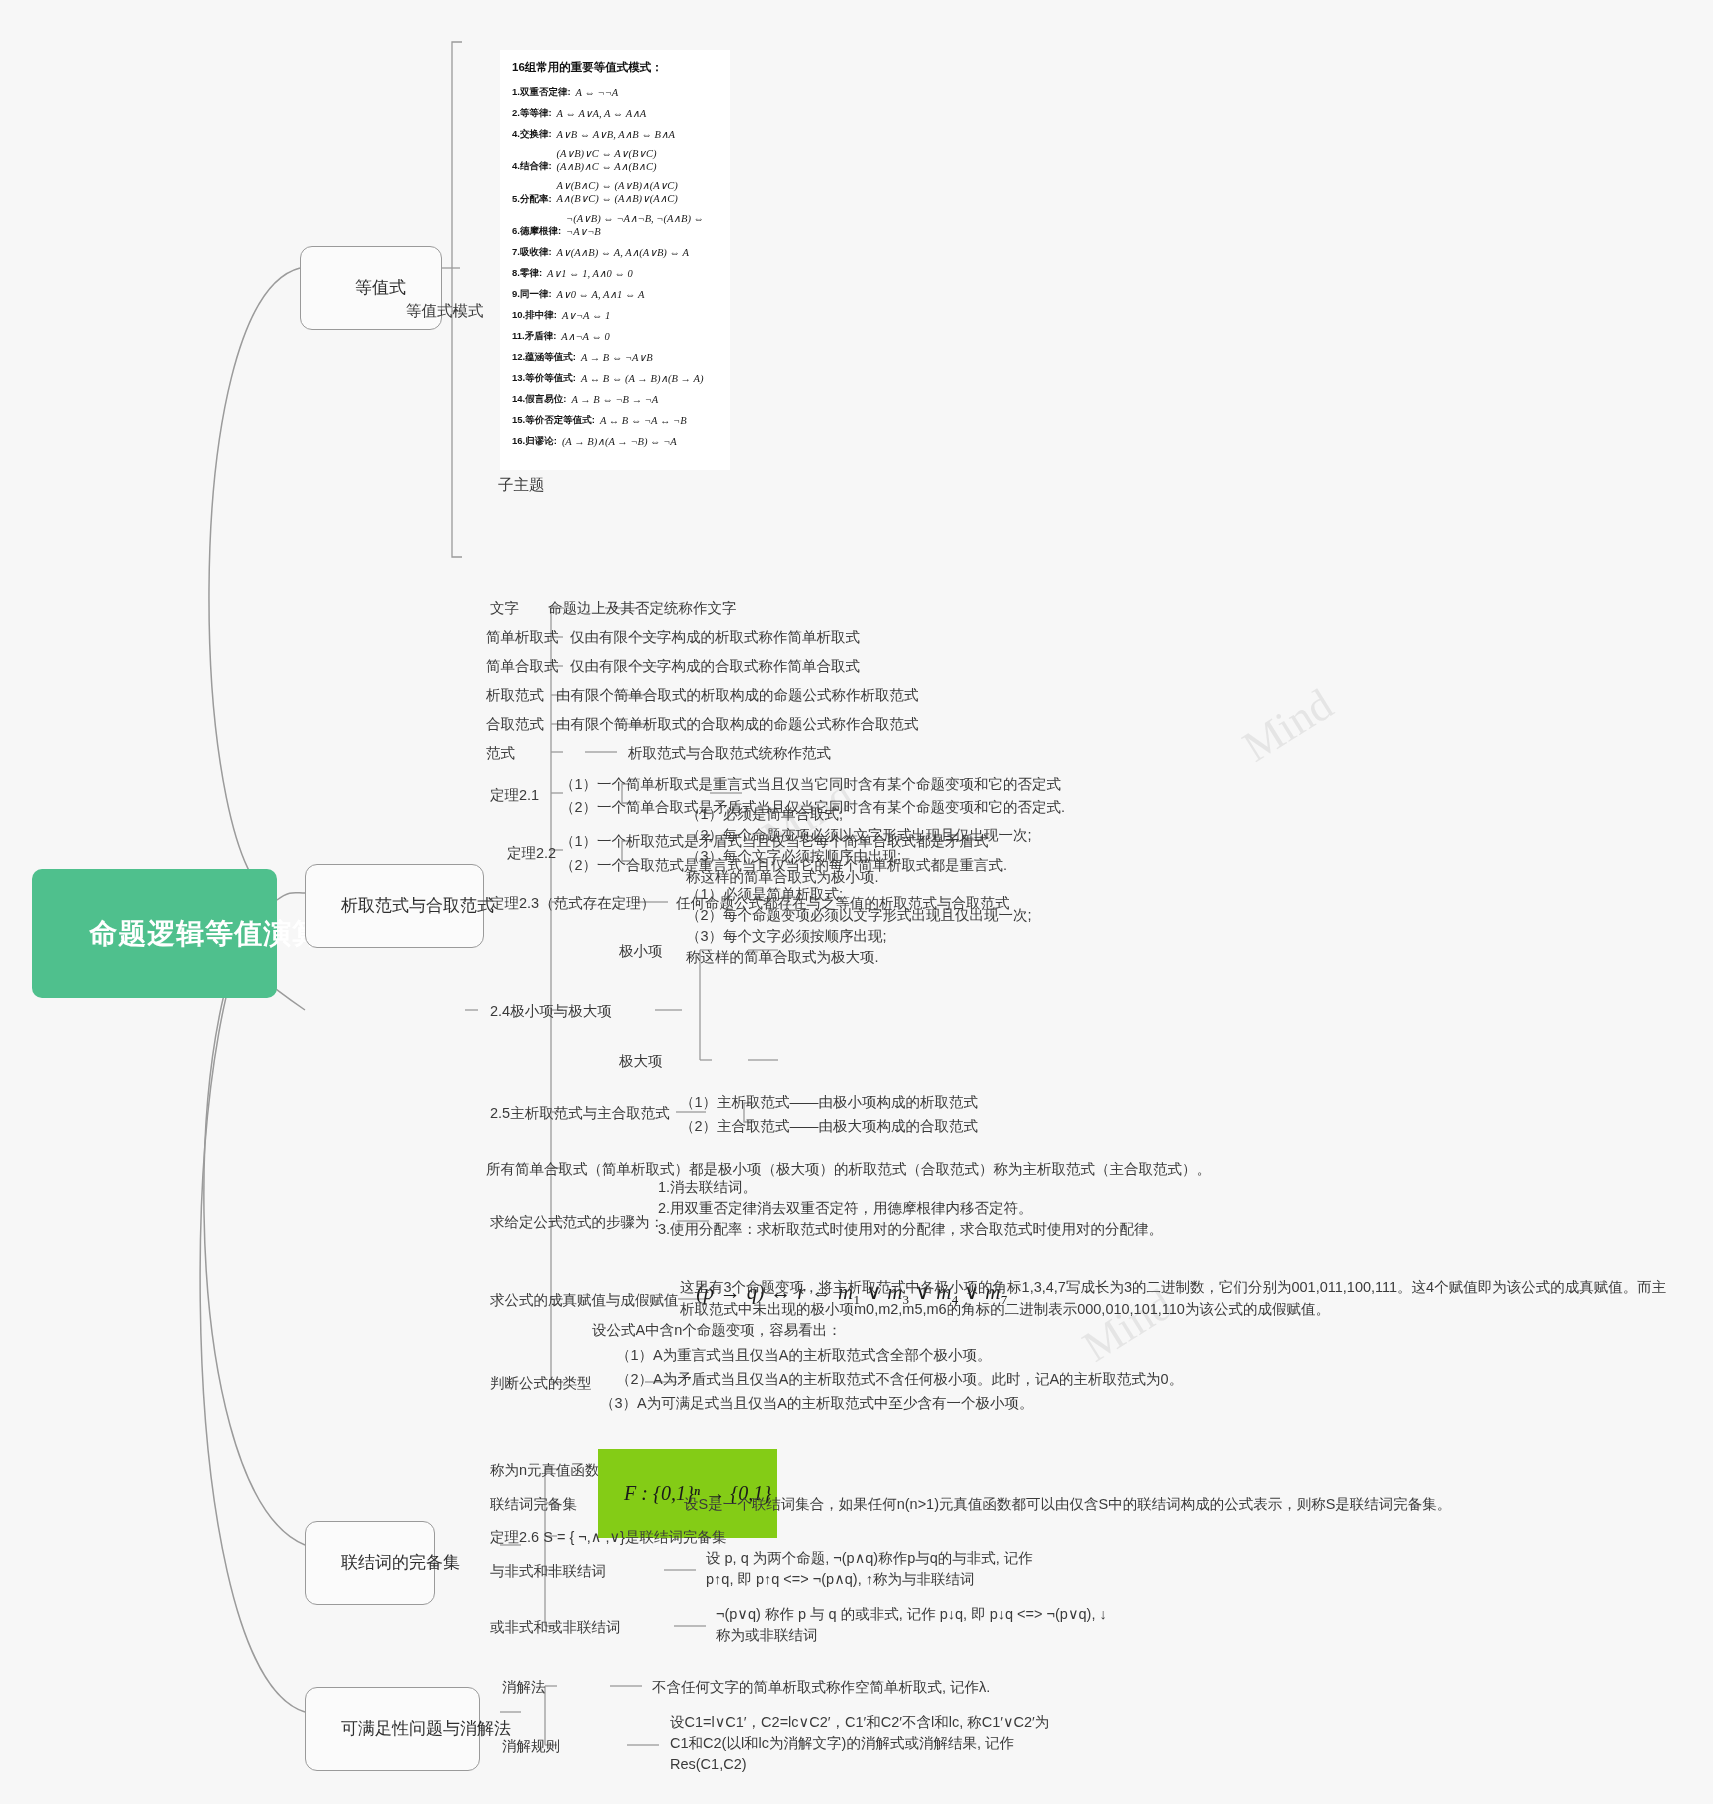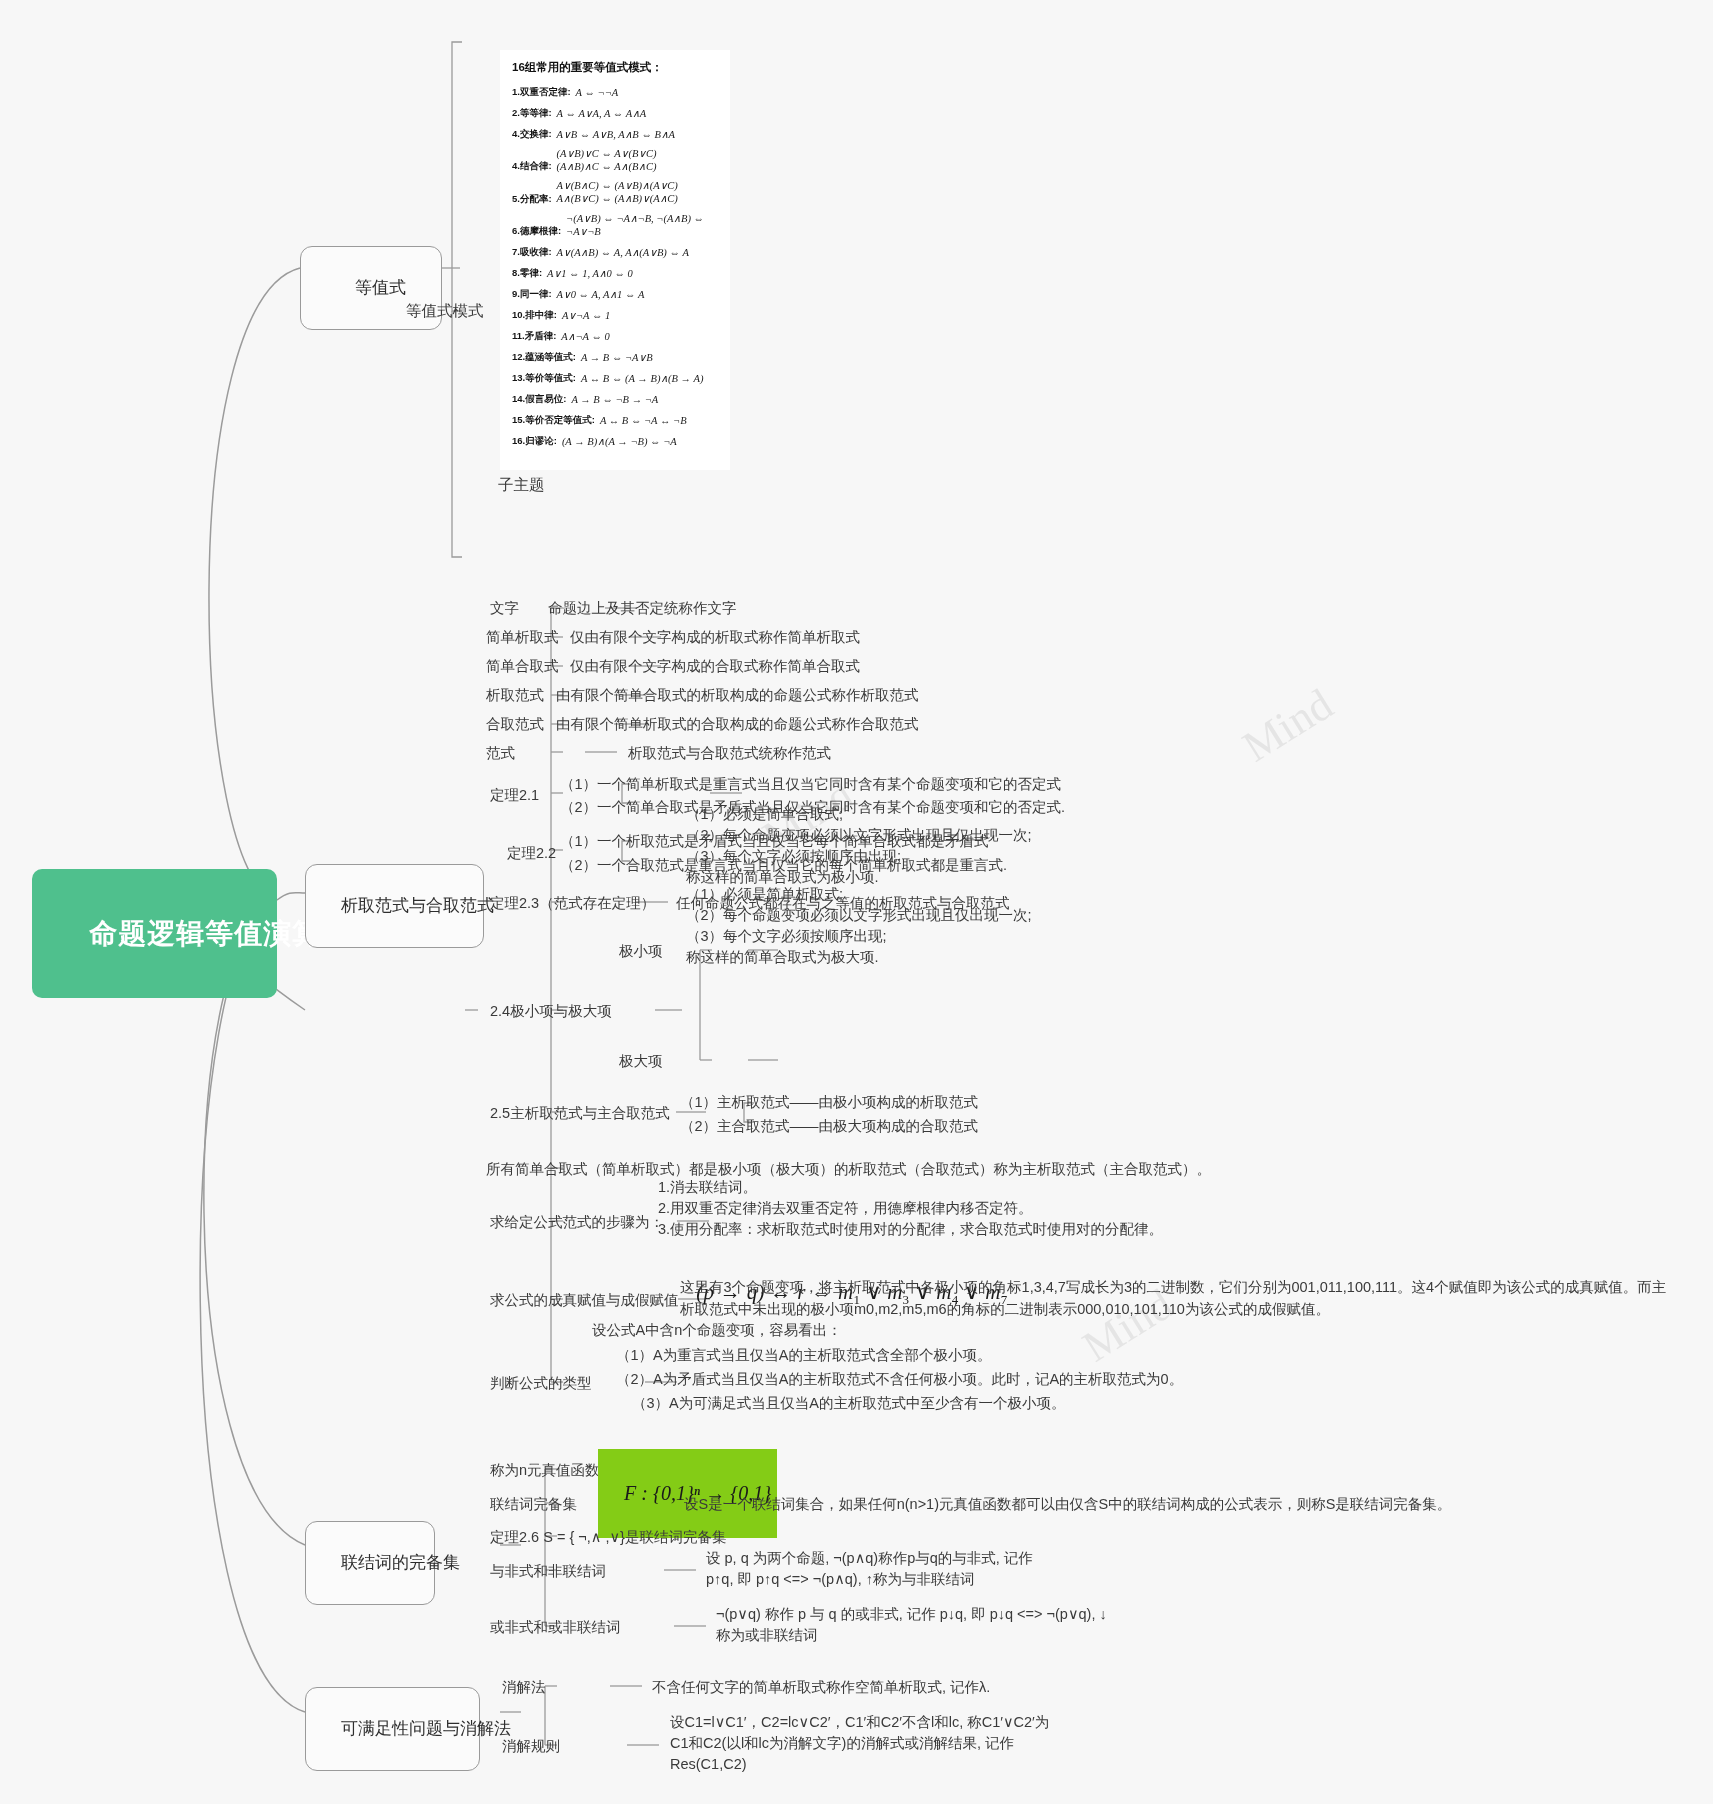--- a/index.html
+++ b/index.html
@@ -373,21 +373,21 @@
     <span>(p → q) ↔ r ⇔ </span><span>m</span><span class="sm">1</span><span> ∨ </span><span>m</span><span class="sm">3</span><span> ∨ </span><span>m</span><span class="sm">4</span><span> ∨ </span><span>m</span><span class="sm">7</span>
   </div>
   <div class="node lbl2" style="left:490px; top:1290px;">求公式的成真赋值与成假赋值</div>
   <div class="node body multi" style="left:680px; top:1276px; line-height:1.55;">这里有3个命题变项，将主析取范式中各极小项的角标1,3,4,7写成长为3的二进制数，它们分别为001,011,100,111。这4个赋值即为该公式的成真赋值。而主
 析取范式中未出现的极小项m0,m2,m5,m6的角标的二进制表示000,010,101,110为该公式的成假赋值。</div>
 
   <div class="node lbl2" style="left:490px; top:1373px;">判断公式的类型</div>
   <div class="node body" style="left:592px; top:1320px;">设公式A中含n个命题变项，容易看出：</div>
   <div class="node body" style="left:616px; top:1345px;">（1）A为重言式当且仅当A的主析取范式含全部个极小项。</div>
   <div class="node body" style="left:616px; top:1369px;">（2）A为矛盾式当且仅当A的主析取范式不含任何极小项。此时，记A的主析取范式为0。</div>
-  <div class="node body" style="left:632px; top:1393px;text-align:center;">（3）A为可满足式当且仅当A的主析取范式中至少含有一个极小项。</div>
+  <div class="node body" style="left:600px; top:1393px;text-align:center;">（3）A为可满足式当且仅当A的主析取范式中至少含有一个极小项。</div>
 
   <div class="node branch" style="left:305px; top:1521px; width:130px;">
     <span>联结词的完备集</span>
   </div>
 
   <div class="node lbl2" style="left:490px; top:1460px;">称为n元真值函数。</div>
   <div class="node mathsmall" style="left:598px; top:1449px;">
     <span>F : {0,1}ⁿ → {0,1}</span>
   </div>
 

